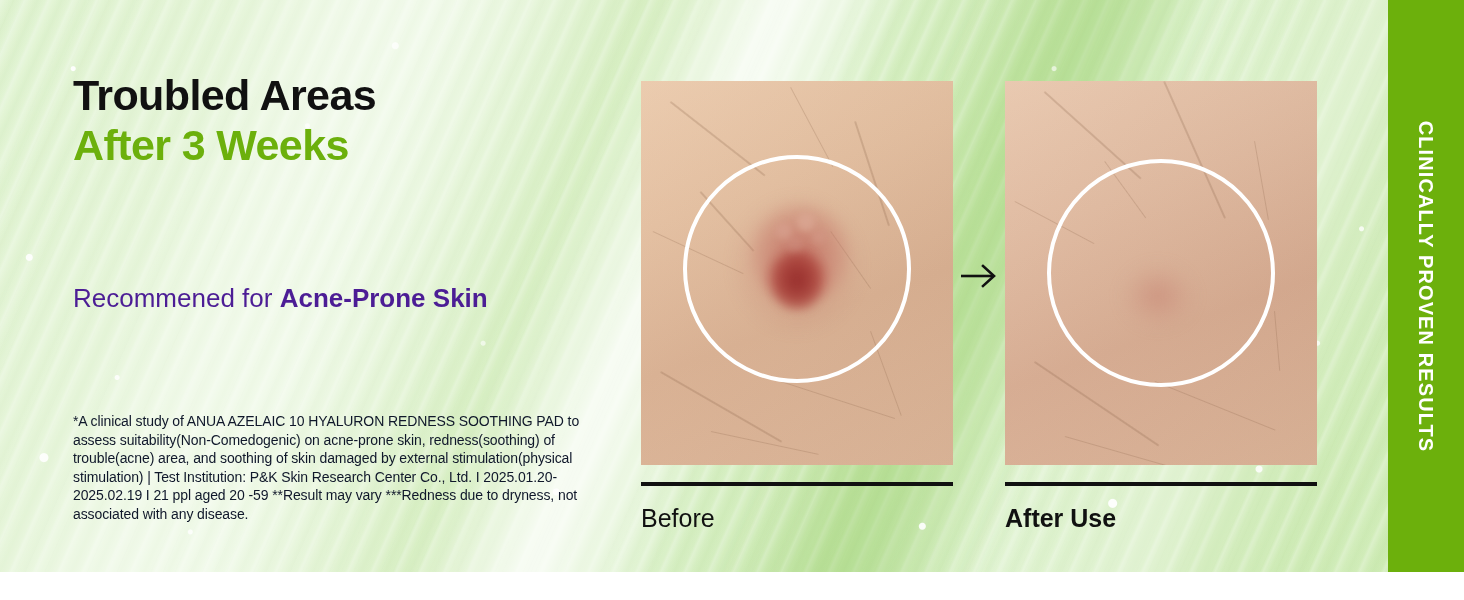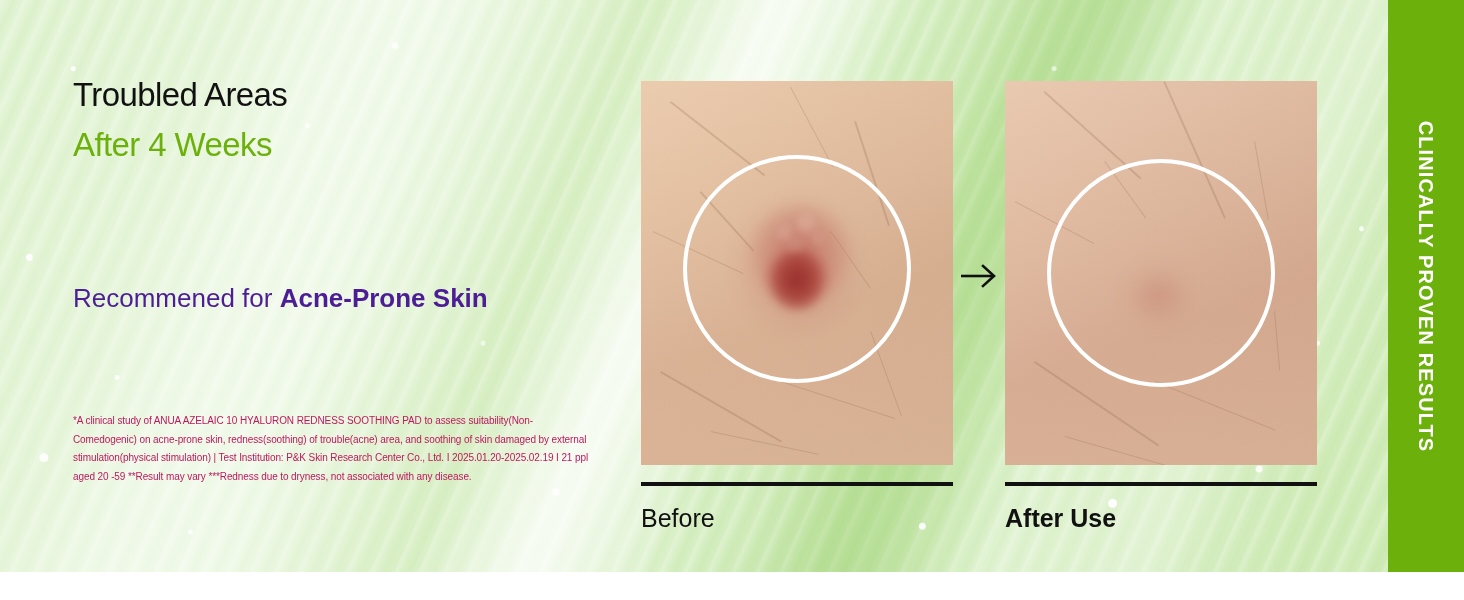--- a/index.html
+++ b/index.html
@@ -103,22 +103,22 @@
       radial-gradient(circle at 95% 8%,  rgba(255,255,255,.85) 0 2px, transparent 3px),
       radial-gradient(circle at 72% 12%, rgba(255,255,255,.6)  0 2px, transparent 3px);
   }
 
   
   .copy { position:absolute; left:73px; top:0; width:560px; }
 
   .headline {
     position:absolute;
     top:70px;
-    font-size:33px;
-    font-weight:normal;
+    font-size:43px;
+    font-weight:bold;
     line-height:50px;
     letter-spacing:-0.6px;
     color:#111111;
     white-space:nowrap;
   }
   .headline .accent { color:#6cb00c; }
 
   .subhead {
     position:absolute;
     top:262px;
@@ -127,23 +127,23 @@
     color:#4c1d95;
     white-space:nowrap;
     margin-top:20px;
   }
   .subhead b { font-weight:bold; }
 
   .disclaimer {
     position:absolute;
     top:412px;
     width:520px;
-    font-size:10px;
+    font-size:14px;
     line-height:18.6px;
-    color:#be185d;
+    color:#0f172a;
     letter-spacing:-0.1px;
   }
 
   
   .photo-block { position:absolute; }
   .photo-block.before { left:641px; top:81px; width:312px; }
   .photo-block.after  { left:1005px; top:81px; width:356px; }
 
   .photo {
     position:relative;
@@ -281,21 +281,21 @@
   <div class="bg-dark-band"></div>
   <div class="bg-sheen-a"></div>
   <div class="bg-sheen-b"></div>
   <div class="bg-sheen-c"></div>
   <div class="bg-drops"></div>
 
   <div class="copy">
 
     <div class="headline">
       <div>Troubled Areas</div>
-      <div class="accent">After 4 Weeks</div>
+      <div class="accent">After 3 Weeks</div>
     </div>
 
     <div class="subhead"><span>Recommened for </span><b>Acne-Prone Skin</b></div>
 
     <div class="disclaimer">*A clinical study of ANUA AZELAIC 10 HYALURON REDNESS SOOTHING PAD to assess suitability(Non-Comedogenic) on acne-prone skin, redness(soothing) of trouble(acne) area, and soothing of skin damaged by external stimulation(physical stimulation) |  Test Institution: P&amp;K Skin Research Center Co., Ltd. I 2025.01.20-2025.02.19 I 21 ppl aged 20 -59  **Result may vary  ***Redness due to dryness, not associated with any disease.</div>
   </div>
 
   <div class="photo-block before">
     <div class="photo">
       <div class="skin"></div>

